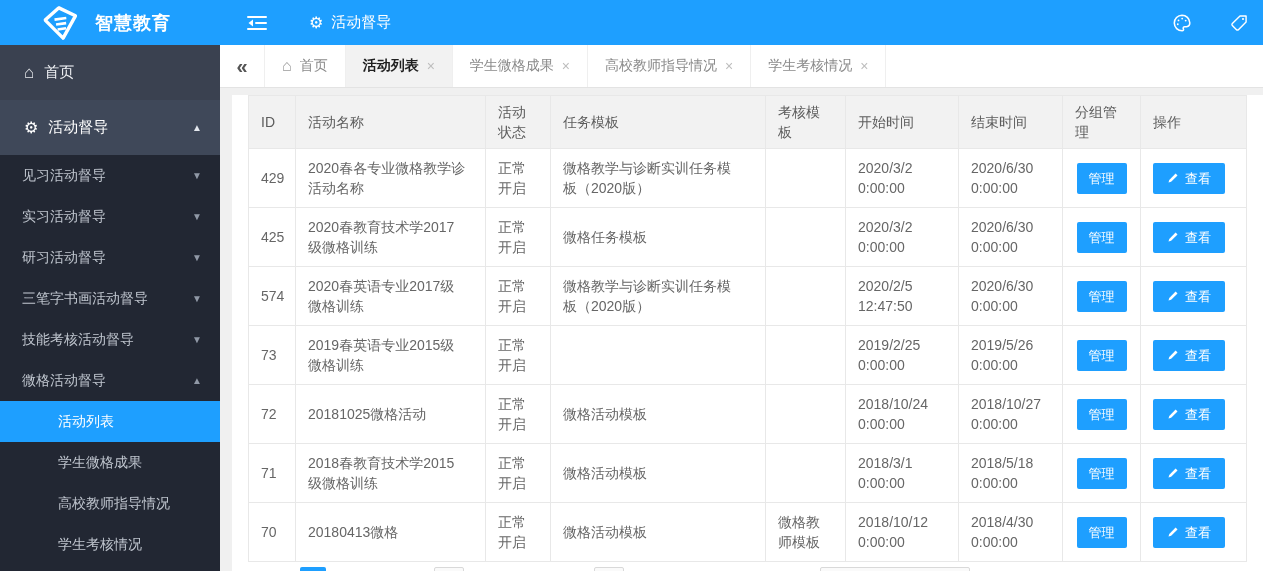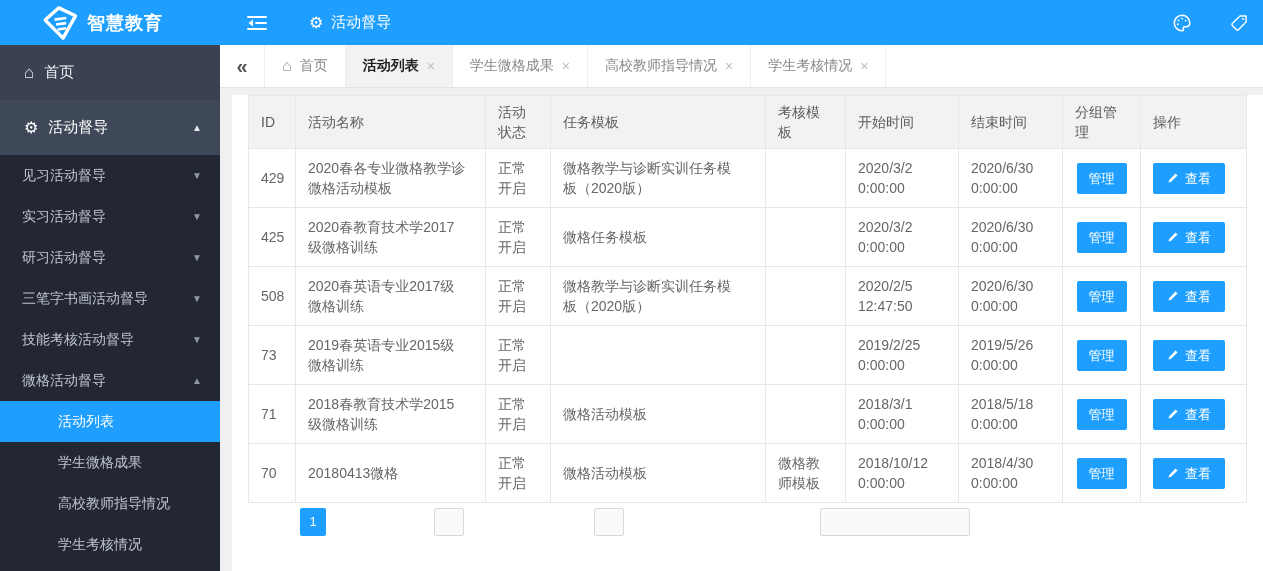--- a/index.html
+++ b/index.html
@@ -5,21 +5,21 @@
   * { box-sizing: border-box; }
   html,body { margin:0; padding:0; }
   body {
     width:1263px; height:571px; overflow:hidden; position:relative;
     font-family:"Liberation Sans","DejaVu Sans",sans-serif;
     background:#F0F0F0; font-size:14px;
   }
   
   .topbar { position:absolute; top:0; left:0; right:0; height:45px; background:#1E9FFF;
             display:flex; align-items:center; z-index:20; }
-  .brand { width:220px; height:45px; display:flex; align-items:center; gap:9px;
+  .brand { width:220px; height:45px; display:flex; align-items:center; gap:17px;
            padding-left:44px; flex:none; cursor:pointer; }
   .brand-title { color:#fff; font-size:18px; font-weight:bold; letter-spacing:1px; white-space:nowrap; }
   .collapse-btn { margin-left:27px; display:flex; align-items:center; cursor:pointer; }
   .module-nav { margin-left:42px; display:flex; align-items:center; gap:8px; color:#fff;
                 font-size:15px; cursor:pointer; white-space:nowrap; }
   .module-gear { font-size:16px; line-height:1; }
   .topbar-right { margin-left:auto; display:flex; align-items:center; gap:36px; padding-right:14px; }
   .topbar-icon { display:flex; align-items:center; cursor:pointer; }
   
   .sidebar { position:absolute; top:45px; left:0; bottom:0; width:220px; background:#222733; overflow:hidden; }
@@ -244,21 +244,21 @@
             <th class="pre">分组管
 理</th>
             <th class="pre">操作</th>
           </tr>
         </thead>
         <tbody>
 
             <tr>
               <td>429</td>
               <td class="pre">2020春各专业微格教学诊
-微格活动模板</td>
+活动名称</td>
               <td class="pre">正常
 开启</td>
               <td class="pre">微格教学与诊断实训任务模
 板（2020版）</td>
               <td class="pre"></td>
               <td class="pre">2020/3/2
 0:00:00</td>
               <td class="pre">2020/6/30
 0:00:00</td>
               <td class="c-manage">
@@ -297,21 +297,21 @@
                     <svg width="12" height="12" viewBox="0 0 16 16">
                       <path d="M2 14 L3 10.5 L11.5 2 L14 4.5 L5.5 13 Z" fill="#fff"></path>
                     </svg>
                   </span>
                   <span>查看</span>
                 </button>
               </td>
             </tr>
 
             <tr>
-              <td>508</td>
+              <td>574</td>
               <td class="pre">2020春英语专业2017级
 微格训练</td>
               <td class="pre">正常
 开启</td>
               <td class="pre">微格教学与诊断实训任务模
 板（2020版）</td>
               <td class="pre"></td>
               <td class="pre">2020/2/5
 12:47:50</td>
               <td class="pre">2020/6/30
@@ -351,20 +351,45 @@
                   <span style="display:flex;">
                     <svg width="12" height="12" viewBox="0 0 16 16">
                       <path d="M2 14 L3 10.5 L11.5 2 L14 4.5 L5.5 13 Z" fill="#fff"></path>
                     </svg>
                   </span>
                   <span>查看</span>
                 </button>
               </td>
             </tr>
 
+            <tr>
+              <td>72</td>
+              <td class="pre">20181025微格活动</td>
+              <td class="pre">正常
+开启</td>
+              <td class="pre">微格活动模板</td>
+              <td class="pre"></td>
+              <td class="pre">2018/10/24
+0:00:00</td>
+              <td class="pre">2018/10/27
+0:00:00</td>
+              <td class="c-manage">
+                <button class="btn">管理</button>
+              </td>
+              <td>
+                <button class="btn btn-view">
+                  <span style="display:flex;">
+                    <svg width="12" height="12" viewBox="0 0 16 16">
+                      <path d="M2 14 L3 10.5 L11.5 2 L14 4.5 L5.5 13 Z" fill="#fff"></path>
+                    </svg>
+                  </span>
+                  <span>查看</span>
+                </button>
+              </td>
+            </tr>
 
             <tr>
               <td>71</td>
               <td class="pre">2018春教育技术学2015
 级微格训练</td>
               <td class="pre">正常
 开启</td>
               <td class="pre">微格活动模板</td>
               <td class="pre"></td>
               <td class="pre">2018/3/1

